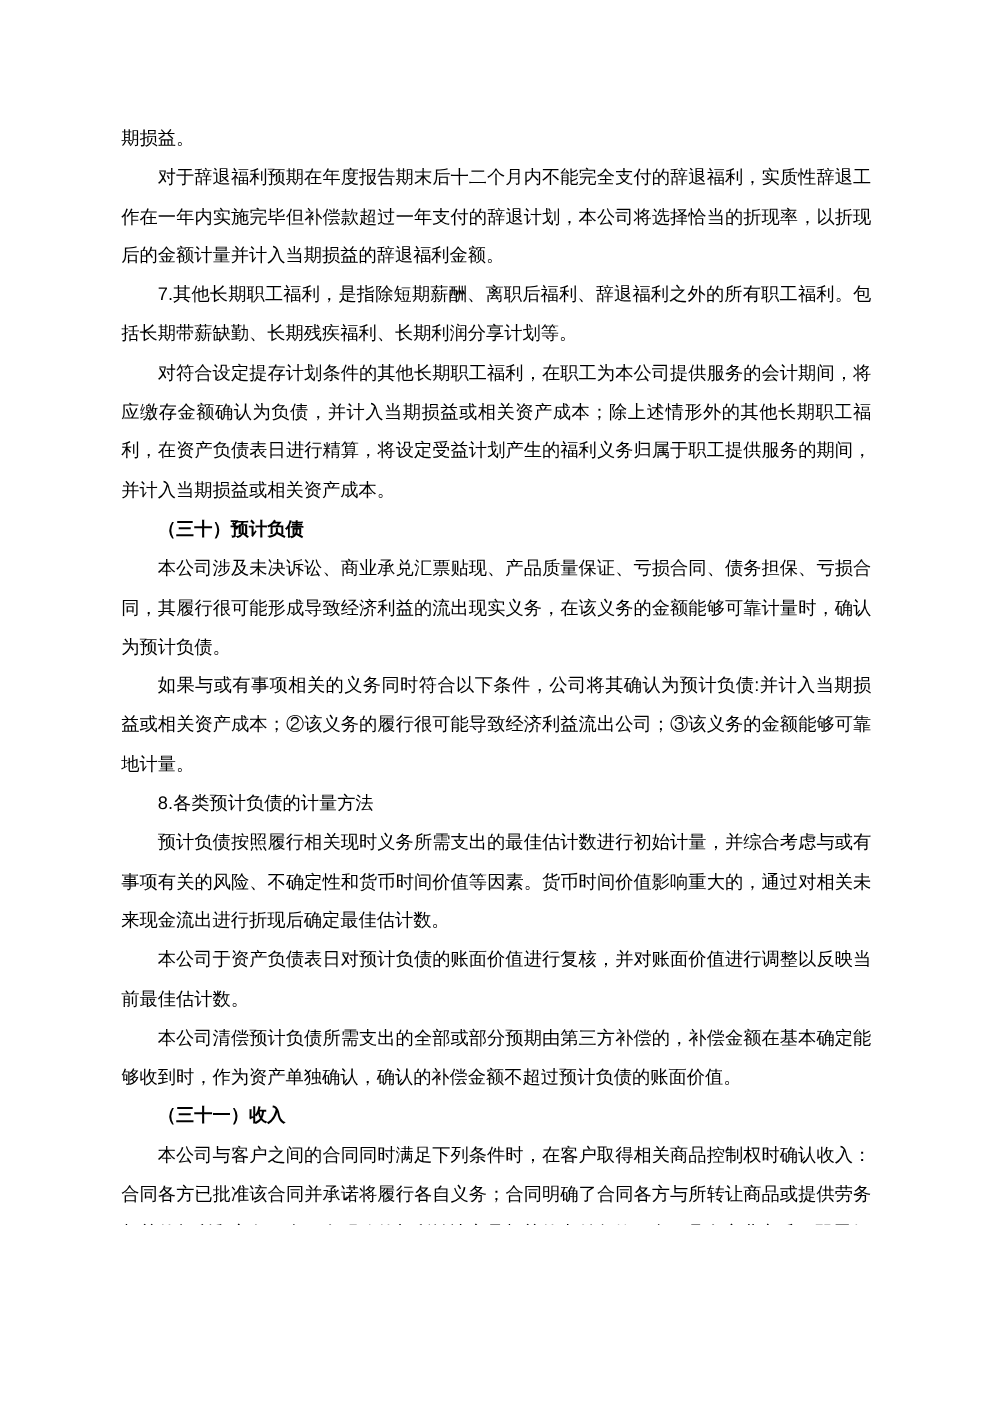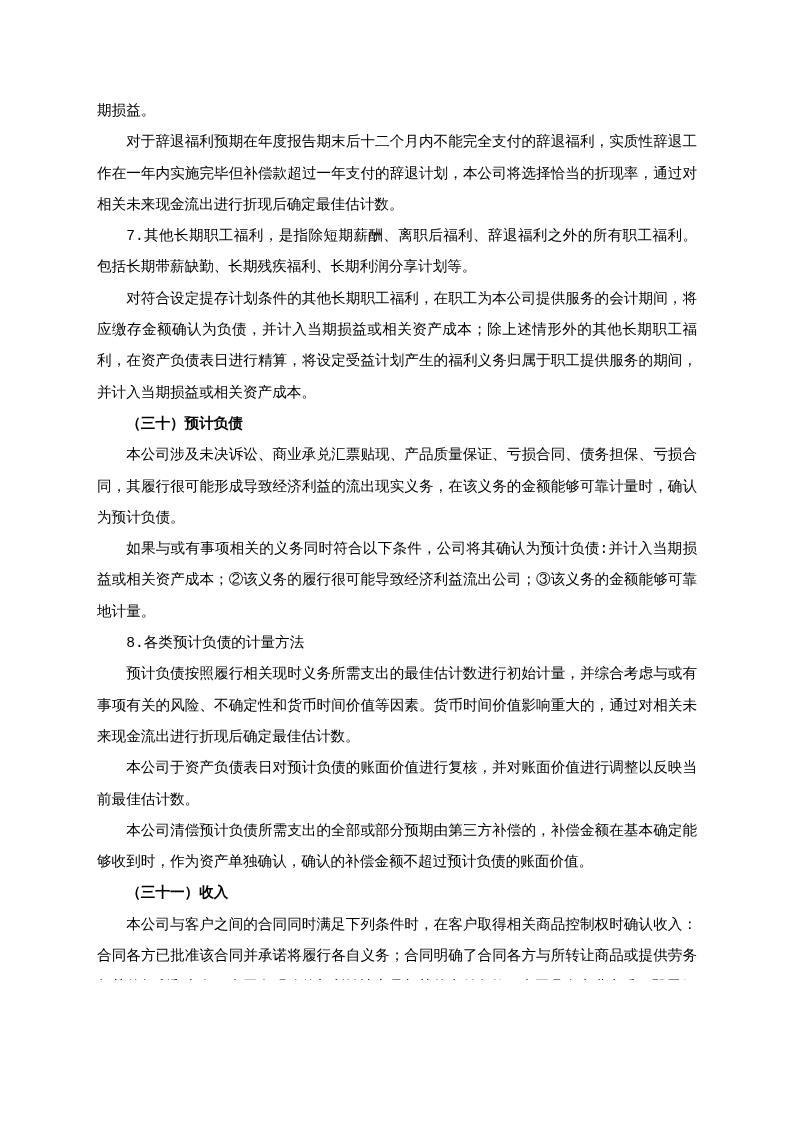--- a/index.html
+++ b/index.html
@@ -6,21 +6,21 @@
     margin: 0;
     padding: 0;
     background: #ffffff;
   }
   .page {
     position: relative;
     width: 794px;
     height: 980px;
     background: #ffffff;
     overflow: hidden;
-    font-family: Liberation Mono, monospace;
+    font-family: Liberation Sans, sans-serif;
     color: #000000;
   }
   .doc-body {
     position: absolute;
     left: 97px;
     top: 96px;
     width: 600px;
     font-size: 14.6px;
     line-height: 31.3px;
     text-align: justify;
@@ -48,21 +48,21 @@
     font-size: 12.5px;
     line-height: 16px;
   }
 </style>
 </head>
 <body>
 
 <div class="page">
   <main class="doc-body">
       <p class="continuation">期损益。</p>
-      <p class="paragraph">对于辞退福利预期在年度报告期末后十二个月内不能完全支付的辞退福利，实质性辞退工作在一年内实施完毕但补偿款超过一年支付的辞退计划，本公司将选择恰当的折现率，通过对相关未来现金流出进行折现后确定最佳估计数。</p>
+      <p class="paragraph">对于辞退福利预期在年度报告期末后十二个月内不能完全支付的辞退福利，实质性辞退工作在一年内实施完毕但补偿款超过一年支付的辞退计划，本公司将选择恰当的折现率，以折现后的金额计量并计入当期损益的辞退福利金额。</p>
       <p class="paragraph">7.其他长期职工福利，是指除短期薪酬、离职后福利、辞退福利之外的所有职工福利。包括长期带薪缺勤、长期残疾福利、长期利润分享计划等。</p>
       <p class="paragraph">对符合设定提存计划条件的其他长期职工福利，在职工为本公司提供服务的会计期间，将应缴存金额确认为负债，并计入当期损益或相关资产成本；除上述情形外的其他长期职工福利，在资产负债表日进行精算，将设定受益计划产生的福利义务归属于职工提供服务的期间，并计入当期损益或相关资产成本。</p>
       <p class="heading">（三十）预计负债</p>
       <p class="paragraph">本公司涉及未决诉讼、商业承兑汇票贴现、产品质量保证、亏损合同、债务担保、亏损合同，其履行很可能形成导致经济利益的流出现实义务，在该义务的金额能够可靠计量时，确认为预计负债。</p>
       <p class="paragraph">如果与或有事项相关的义务同时符合以下条件，公司将其确认为预计负债:并计入当期损益或相关资产成本；②该义务的履行很可能导致经济利益流出公司；③该义务的金额能够可靠地计量。</p>
       <p class="paragraph">8.各类预计负债的计量方法</p>
       <p class="paragraph">预计负债按照履行相关现时义务所需支出的最佳估计数进行初始计量，并综合考虑与或有事项有关的风险、不确定性和货币时间价值等因素。货币时间价值影响重大的，通过对相关未来现金流出进行折现后确定最佳估计数。</p>
       <p class="paragraph">本公司于资产负债表日对预计负债的账面价值进行复核，并对账面价值进行调整以反映当前最佳估计数。</p>
       <p class="paragraph">本公司清偿预计负债所需支出的全部或部分预期由第三方补偿的，补偿金额在基本确定能够收到时，作为资产单独确认，确认的补偿金额不超过预计负债的账面价值。</p>
       <p class="heading">（三十一）收入</p>

